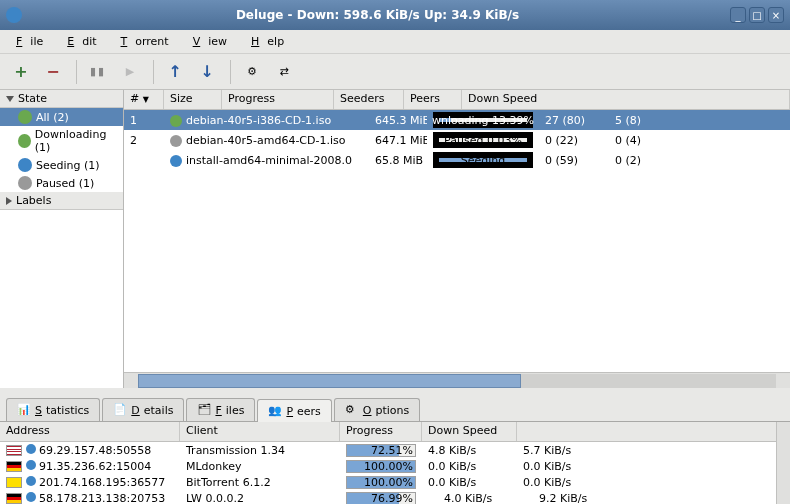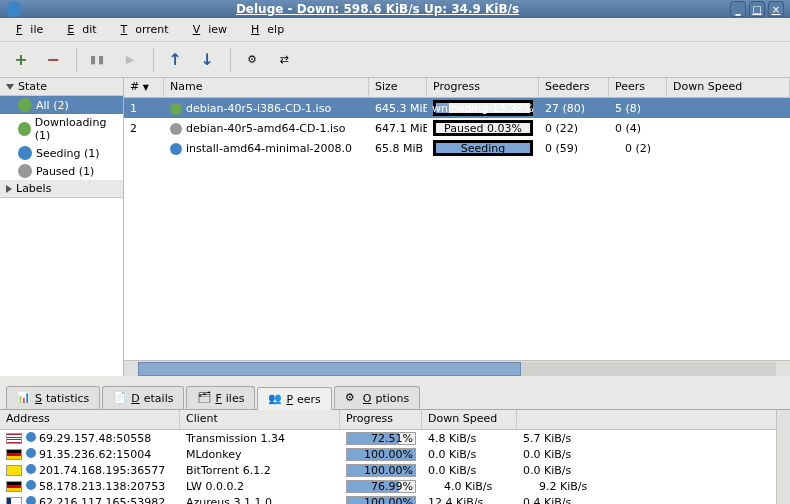--- a/index.html
+++ b/index.html
@@ -1,17 +1,17 @@
 <!DOCTYPE html>
 <html><head>
 <meta charset="utf-8">
 <style>
 * { box-sizing: border-box; margin: 0; padding: 0; font-family: "DejaVu Sans", Arial, sans-serif; font-size: 11px; }
 body { background: #e8e8e6; width: 790px; height: 504px; overflow: hidden; }
-.titlebar { background: linear-gradient(#6a8db5,#4a6d95); height: 18px; display: flex; align-items: center; color: #fff; padding: 0 6px; text-decoration: underline; }
+.titlebar { background: linear-gradient(#6a8db5,#4a6d95); height: 30px; display: flex; align-items: center; color: #fff; padding: 0 6px; }
 .titlebar .spacer { flex: 1; }
 .titlebar .title { font-weight: bold; font-size: 12px; }
 .winbtn { width: 16px; height: 16px; border: 1px solid #3a5d85; border-radius: 3px; margin-left: 3px; background: #5a7da5; display: inline-flex; align-items: center; justify-content: center; color: #fff; font-size: 10px; cursor: pointer; }
 .menubar { background: #e8e8e6; height: 24px; display: flex; align-items: center; padding: 0 8px; border-bottom: 1px solid #d0d0ce; }
 .menubar span { padding: 2px 8px; cursor: pointer; }
 .menubar span u { text-decoration: underline; }
 .toolbar { height: 36px; display: flex; align-items: center; padding: 0 6px; border-bottom: 1px solid #c0c0be; }
 .tbtn { width: 30px; height: 28px; display: inline-flex; align-items: center; justify-content: center; margin-right: 2px; border: 1px solid transparent; border-radius: 2px; cursor: pointer; }
 .tsep { width: 1px; height: 24px; background: #c0c0be; margin: 0 6px; }
 .main { display: flex; height: 298px; }
@@ -20,21 +20,21 @@
 .side-item { padding: 2px 6px 2px 18px; display: flex; align-items: center; cursor: pointer; }
 .side-item.sel { background: #5a85b5; color: #fff; }
 .side-item .ico { width: 14px; height: 14px; border-radius: 50%; margin-right: 4px; display: inline-block; }
 .content { flex: 1; display: flex; flex-direction: column; background: #fff; }
 .thead { display: flex; background: #e8e8e6; border-bottom: 1px solid #c0c0be; height: 20px; }
 .th { border-right: 1px solid #c8c8c6; padding: 2px 6px; font-weight: normal; overflow: hidden; white-space: nowrap; cursor: pointer; }
 .tbody { flex: 1; overflow: auto; }
 .tr { display: flex; height: 20px; align-items: center; }
 .tr.sel { background: #5a85b5; color: #fff; }
 .td { padding: 2px 6px; overflow: hidden; white-space: nowrap; }
-.progcell { position: relative; height: 16px; border: 3px solid #000000; background: #f0f0ee; font-size: 10px; display: flex; align-items: center; justify-content: center; }
+.progcell { position: relative; height: 16px; border: 6px solid #000000; background: #f0f0ee; font-size: 10px; display: flex; align-items: center; justify-content: center; }
 .progbar { position: absolute; left: 0; top: 0; bottom: 0; background: #7aa5d5; }
 .progtxt { position: relative; z-index: 1; }
 .hscroll { height: 16px; background: #e0e0de; border-top: 1px solid #c0c0be; display: flex; align-items: center; }
 .hscroll .track { flex: 1; height: 14px; background: #d0d0ce; position: relative; margin: 0 14px; }
 .hscroll .thumb { position: absolute; left: 0; width: 60%; top: 0; bottom: 0; background: #8aaad0; border: 1px solid #6a8ab0; }
 .tabs { height: 28px; display: flex; align-items: flex-end; padding: 0 6px; border-bottom: 1px solid #a8a8a6; background: #e8e8e6; margin-top: 6px; }
 .tab { padding: 4px 10px; border: 1px solid #a8a8a6; border-bottom: none; border-radius: 3px 3px 0 0; margin-right: 2px; background: #e0e0de; cursor: pointer; display: flex; align-items: center; gap: 4px; }
 .tab.active { background: #f0f0ee; position: relative; top: 1px; }
 .tabico { width: 14px; height: 14px; display: inline-block; }
 .peers { height: 116px; display: flex; background: #fff; border-top: none; }
@@ -127,21 +127,20 @@
         </div>
       </div>
     <div class="side-hdr">
         <span class="tri tri-right"></span>
         <span>Labels</span>
       </div>
   </div>
   <div class="content">
     <div class="thead">
       <div class="th" style="width:40px;"><span>#</span> <span style="font-size:8px;">▼</span></div>
-      <div class="th" style="width:205px;">Name</div>
       <div class="th" style="width:58px;">Size</div>
       <div class="th" style="width:112px;">Progress</div>
       <div class="th" style="width:70px;">Seeders</div>
       <div class="th" style="width:58px;">Peers</div>
       <div class="th" style="flex:1;">Down Speed</div>
     </div>
     <div class="tbody" id="torrent-rows">
         <div class="tr sel">
           <div class="td" style="width:40px;">1</div>
           <div class="td" style="width:205px;"><span class="ico" style="width:12px;height:12px;border-radius:50%;background:#6aa84f;display:inline-block;margin-right:4px;vertical-align:middle;"></span>debian-40r5-i386-CD-1.iso</div>
@@ -173,21 +172,21 @@
           <div class="td" style="width:40px;"></div>
           <div class="td" style="width:205px;"><span class="ico" style="width:12px;height:12px;border-radius:50%;background:#3d85c6;display:inline-block;margin-right:4px;vertical-align:middle;"></span>install-amd64-minimal-2008.0</div>
           <div class="td" style="width:58px;">65.8 MiB</div>
           <div class="td" style="width:112px;">
             <div class="progcell">
               <div class="progbar" style="width:100%;"></div>
               <div class="progtxt">Seeding</div>
             </div>
           </div>
           <div class="td" style="width:70px;">0 (59)</div>
-          <div class="td" style="width:58px;text-align:center;">0 (2)</div>
+          <div class="td" style="width:58px;">0 (2)</div>
           <div class="td" style="flex:1;"></div>
         </div>
       </div>
     <div class="hscroll">
       <div class="track">
           <div class="thumb"></div>
         </div>
     </div>
   </div>
 </div>

